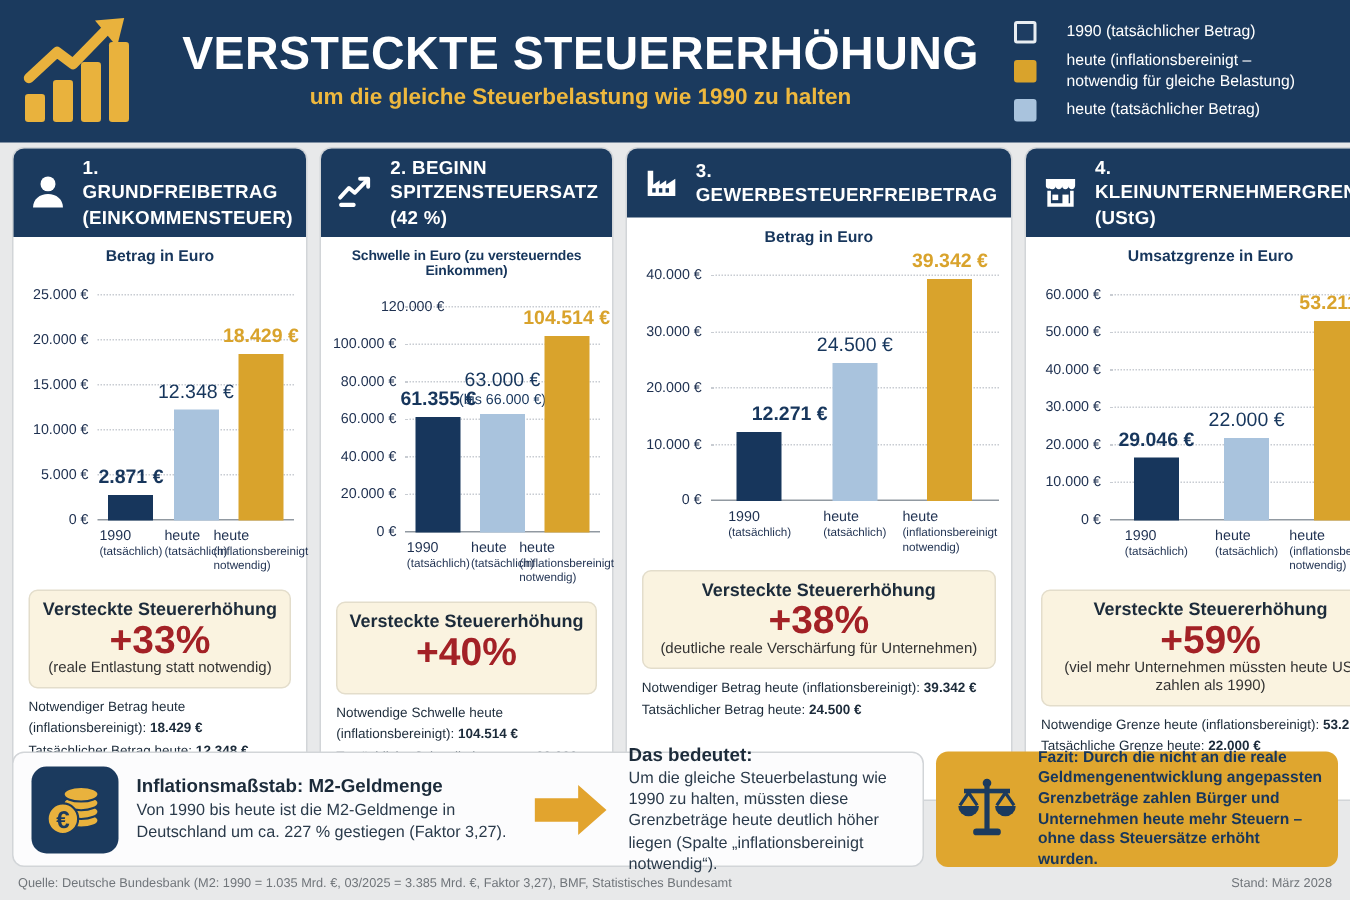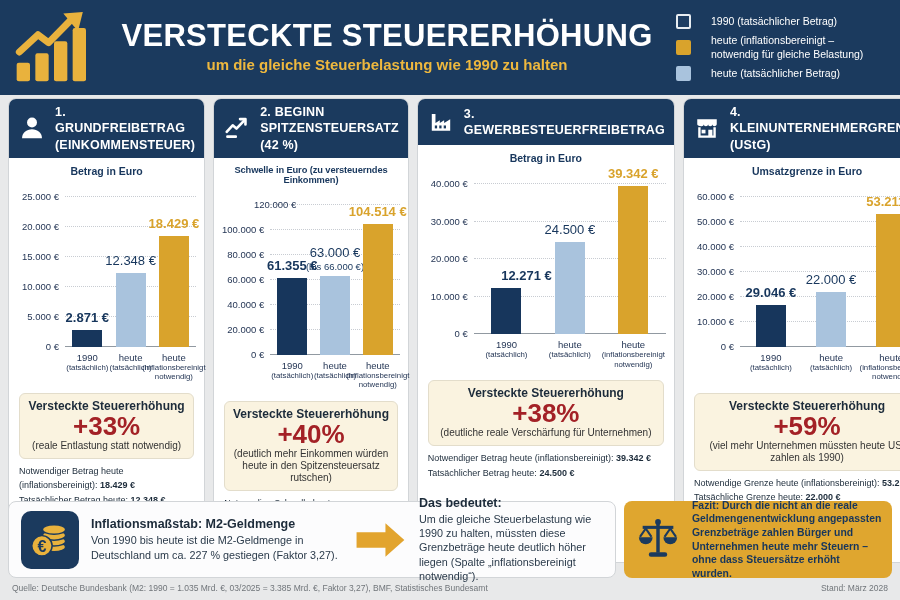--- a/index.html
+++ b/index.html
@@ -28,21 +28,21 @@
   .grid{position:absolute;left:0;right:0;height:0;border-top:1px dotted #c8ccd2;}
   .grid.zero{border-top:1px solid #9199a1;}
   .ytick{position:absolute;left:-52px;width:46px;text-align:right;font-size:9.5px;color:#1e3050;}
   .bar{position:absolute;bottom:0;width:30px;transform:translateX(-50%);}
   .val{position:absolute;transform:translateX(-50%);font-size:13px;font-weight:bold;white-space:nowrap;}
   .val.navy{color:#17365c}
   .val.gold{color:#d9a32c}
   .val.light{font-weight:500;}
   .subval{position:absolute;transform:translateX(-50%);font-size:9.5px;color:#17365c;white-space:nowrap;}
   .xlabels{position:relative;height:36px;margin:5px 8px 0 56px;}
-  .xlab{position:absolute;transform:translateX(-50%);text-align:center;color:#1e3050;top:0;}
+  .xlab{position:absolute;transform:translateX(-50%);text-align:left;color:#1e3050;top:0;}
   .xlab .l1{font-size:9.5px;font-weight:500;}
   .xlab .l2{font-size:7.8px;line-height:1.25;}
   .highlight{margin:5px 10px 0;background:#faf3e0;border:1px solid #e3ddcb;border-radius:6px;text-align:center;padding:5px 3px 6px;min-height:62px;box-sizing:border-box;}
   .hl-head{font-size:12px;font-weight:bold;color:#1c2b3a;}
   .hl-pct{font-size:26px;font-weight:800;color:#a32126;line-height:1.05;}
   .hl-note{font-size:10px;color:#333;line-height:1.2;}
   .notes{margin:5px 10px 8px;font-size:9px;color:#1c2b3a;line-height:1.6;}
   .note-row b{font-weight:bold;}
   
   .bottom{position:absolute;left:8px;right:8px;top:501px;height:77px;display:flex;gap:8px;}
@@ -210,21 +210,20 @@
           </div>
           <div class="xlab" style="left: 83%;">
             <div class="l1">heute</div>
             <div class="l2">(inflationsbereinigt</div>
             <div class="l2">notwendig)</div>
           </div>
         </div>
         <div class="highlight">
           <div class="hl-head">Versteckte Steuererhöhung</div>
           <div class="hl-pct">+40%</div>
-          <div class="hl-note">(deutlich mehr Einkommen würden heute in den Spitzensteuersatz rutschen)</div>
         </div>
         <div class="notes">
           <div class="note-row"><span>Notwendige Schwelle heute (inflationsbereinigt): </span><b>104.514 €</b></div>
           <div class="note-row"><span>Tatsächliche Schwelle heute: </span><b>ca. 63.000 – 66.000 €</b></div>
         </div>
       </section>
       <section class="card">
         <div class="card-head">
           <span class="card-icon">
             <svg viewBox="0 0 24 24">

